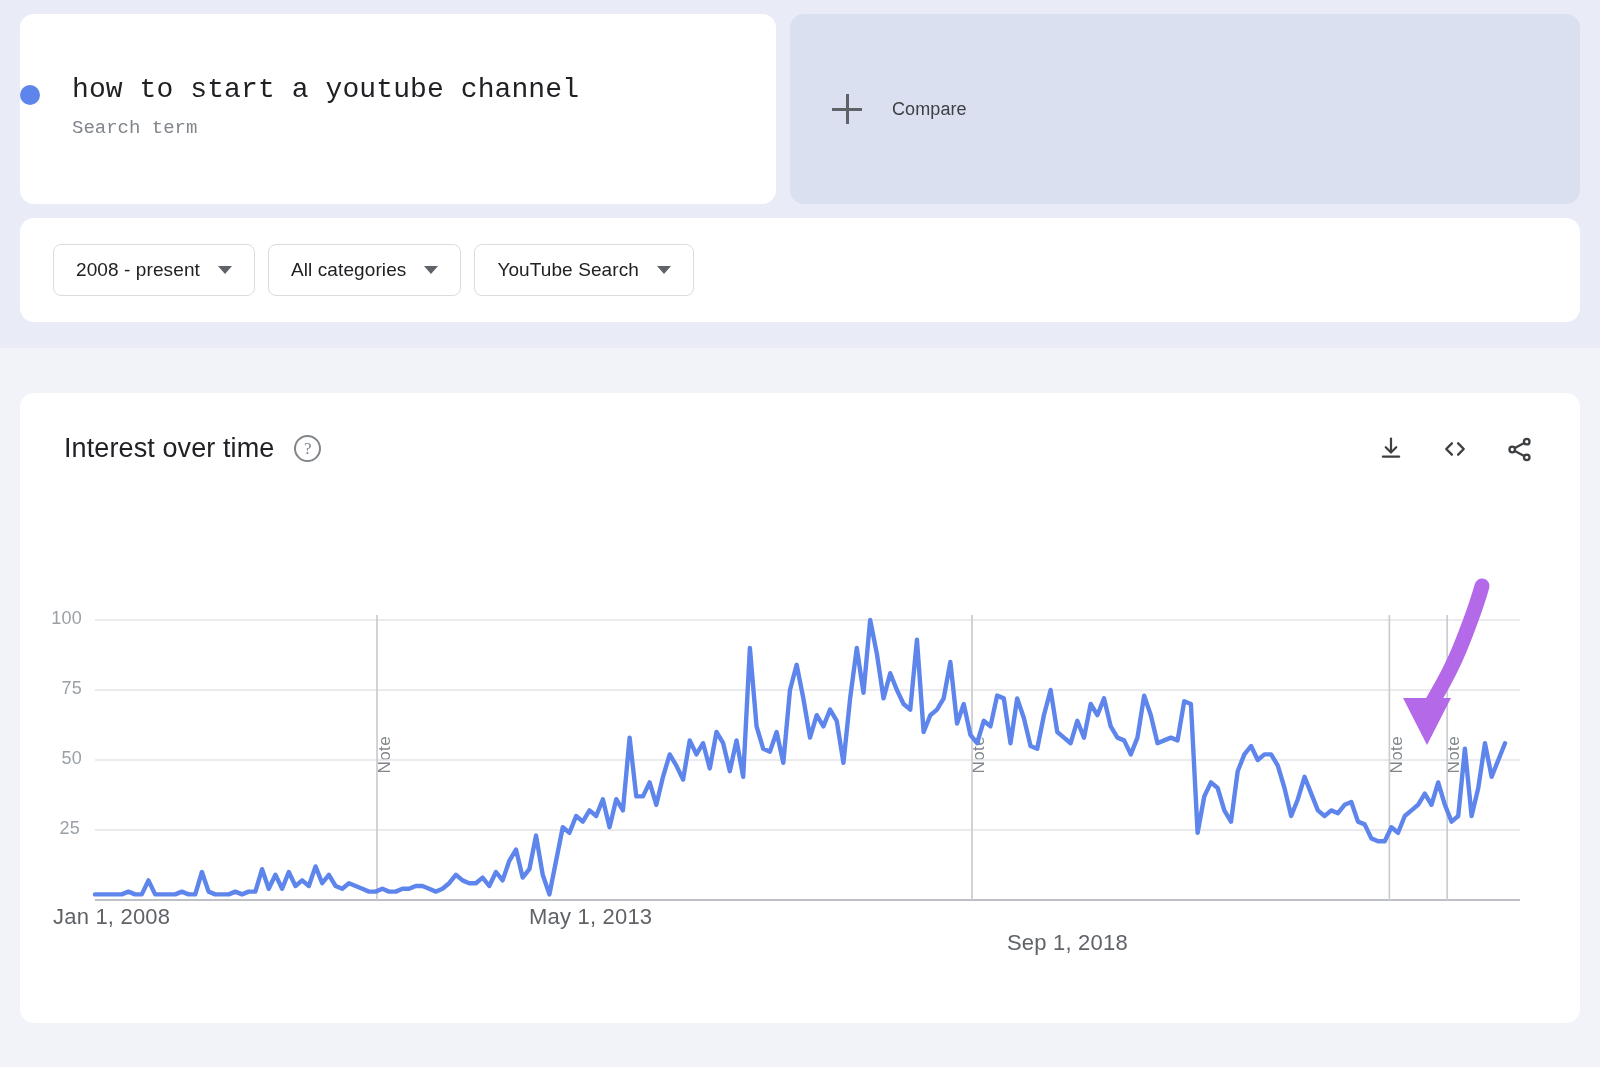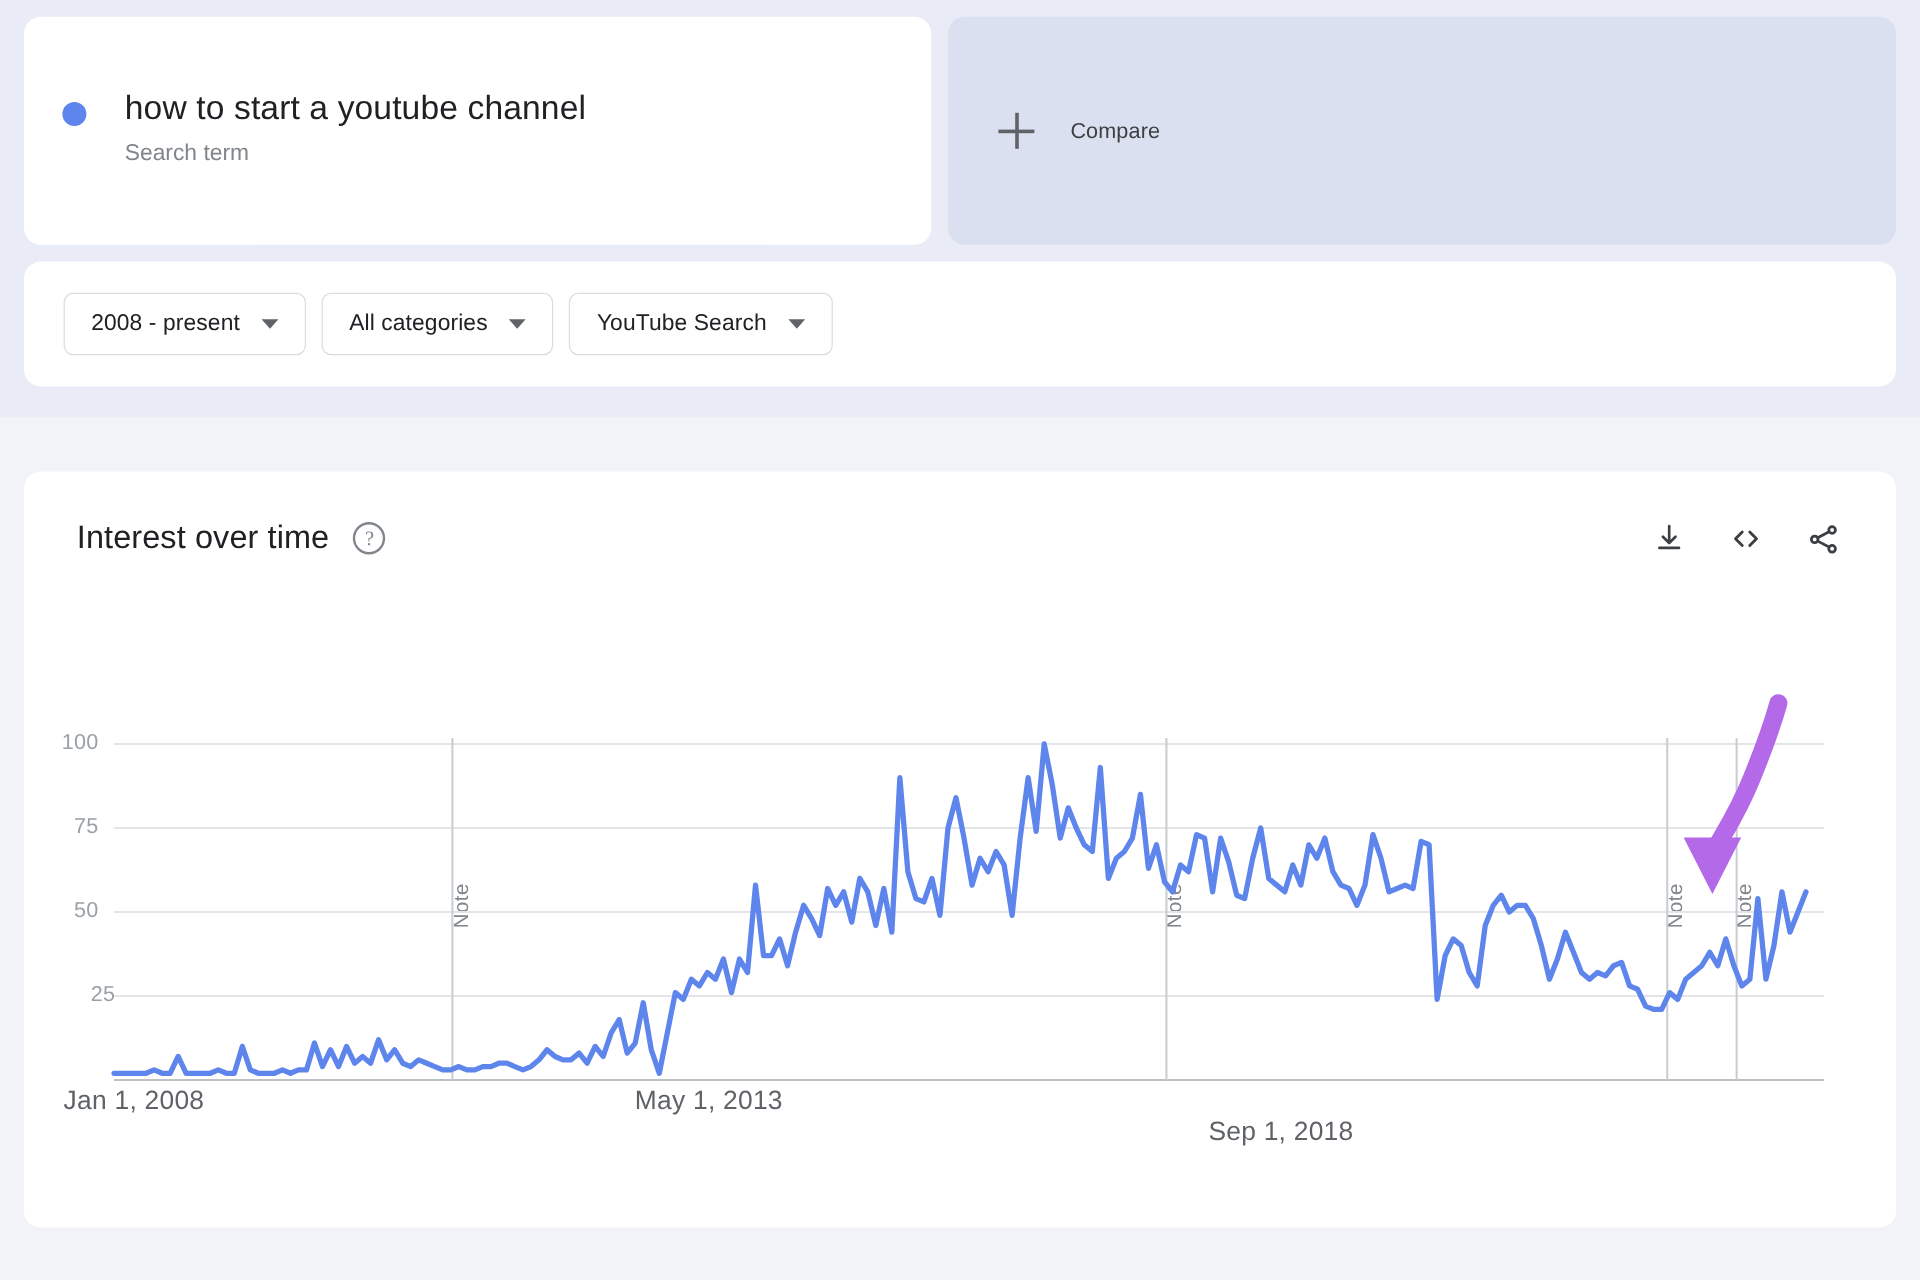--- a/index.html
+++ b/index.html
@@ -44,22 +44,22 @@
     width: 756px; height: 190px;
     background: #ffffff;
     border-radius: 14px;
     display: flex;
     align-items: center;
   }
 
   .term-inner {
     display: flex;
     align-items: flex-start;
-    padding-left: 32px;
     margin-top: -4px;
+    font-family: Liberation Mono, monospace;
   }
 
   .term-dot {
     width: 20px; height: 20px;
     border-radius: 50%;
     background: #5e85ec;
     margin-top: 12px;
     margin-right: 32px;
     flex: none;
   }
@@ -336,21 +336,21 @@
         </svg>
       </span>
     </div>
   </div>
 
   <div class="plot-area">
 
     <div class="y-label" style="left:6px; top:215px;">100</div>
     <div class="y-label" style="left:6px; top:285px;">75</div>
     <div class="y-label" style="left:6px; top:355px;">50</div>
-    <div class="y-label" style="left:20px; top:425px;">25</div>
+    <div class="y-label" style="left:4px; top:425px;">25</div>
 
     <div class="x-label" style="left:33px; top:511px;">Jan 1, 2008</div>
     <div class="x-label" style="left:509px; top:511px;">May 1, 2013</div>
     <div class="x-label" style="left:987px; top:537px;">Sep 1, 2018</div>
 
     <div class="note-label" style="left:355px; top:343px;">Note</div>
     <div class="note-label" style="left:949px; top:343px;">Note</div>
     <div class="note-label" style="left:1367px; top:343px;">Note</div>
     <div class="note-label" style="left:1424px; top:343px;">Note</div>
 

